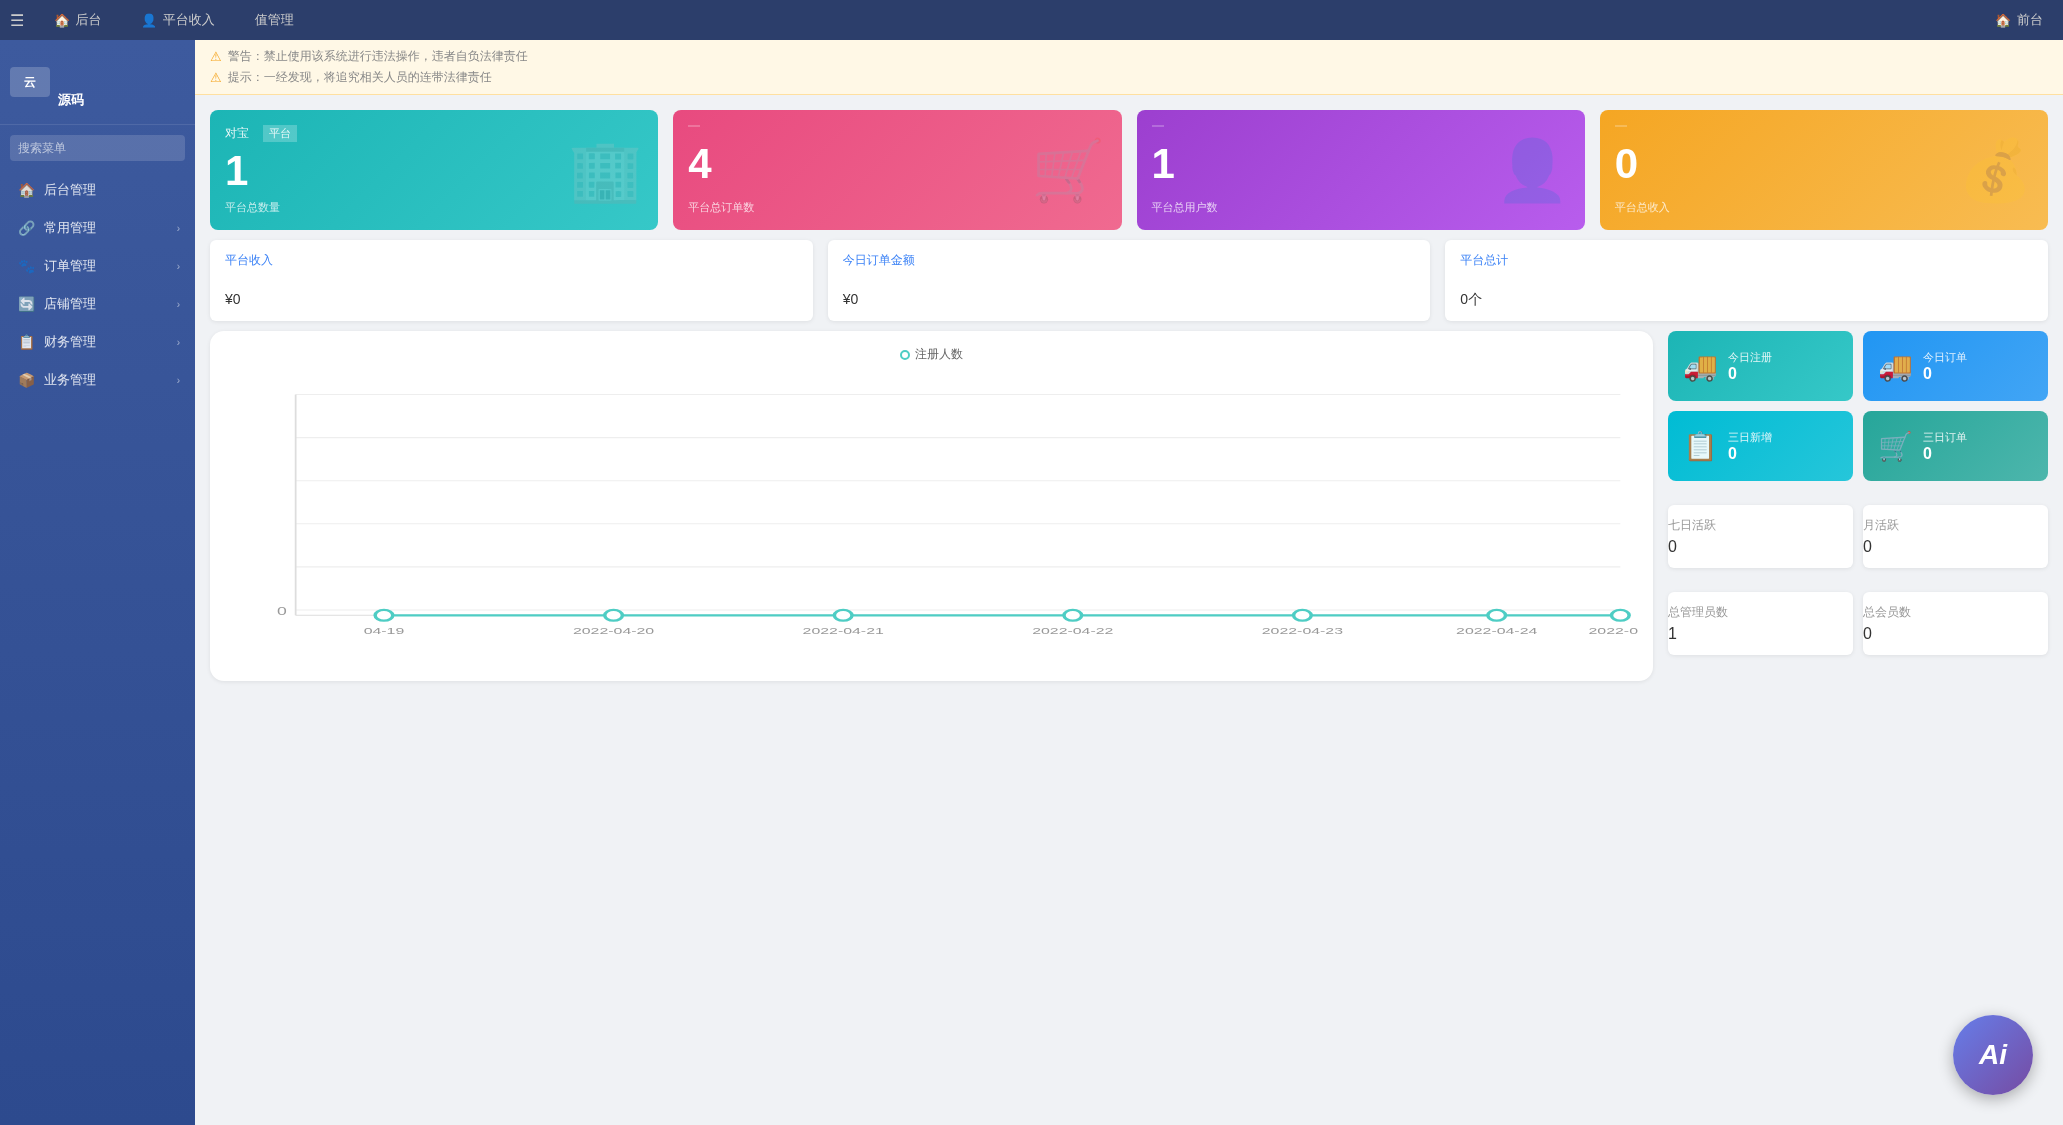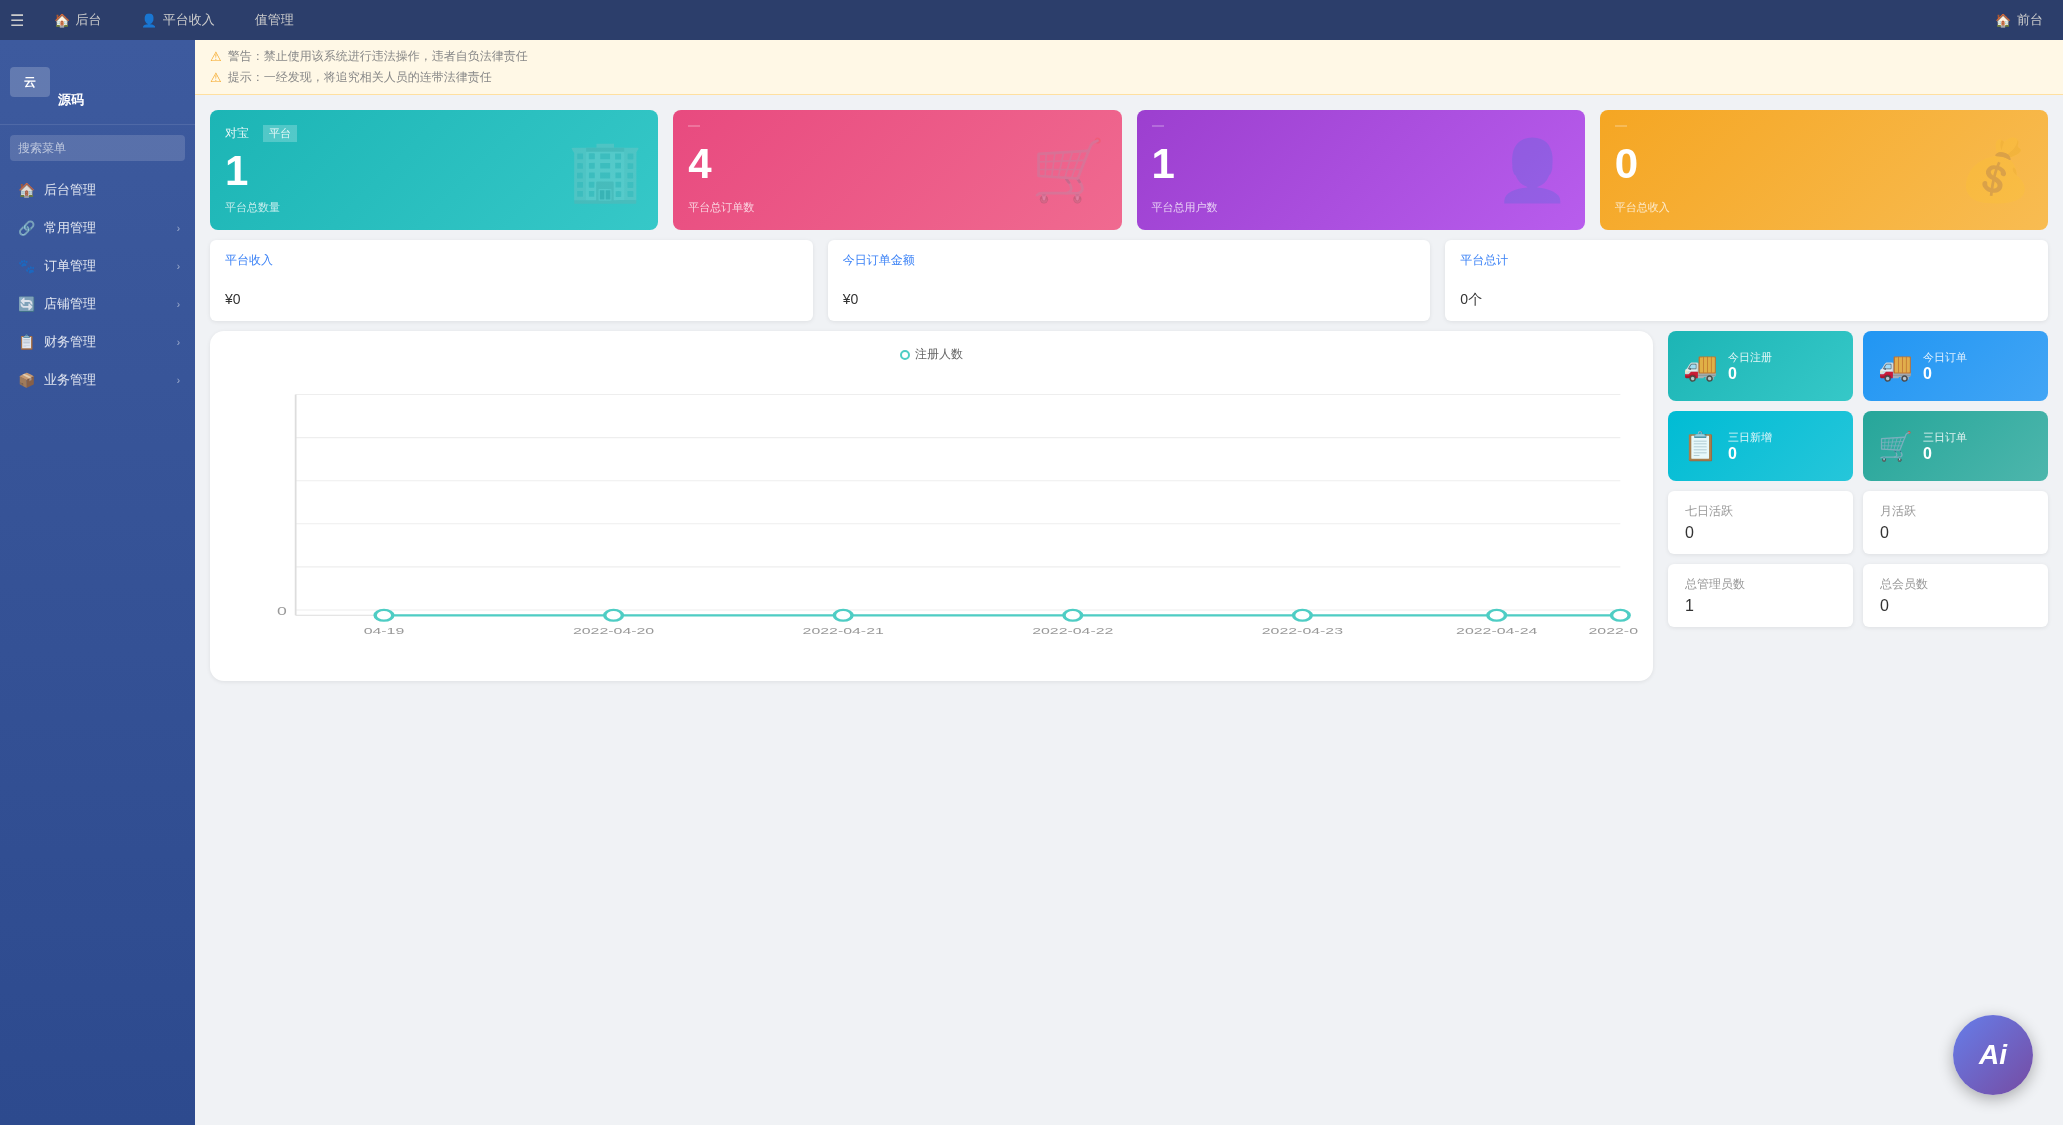--- a/index.html
+++ b/index.html
@@ -296,22 +296,23 @@
     .mini-green { background: linear-gradient(135deg, #26a69a, #4db6ac); }
 
     .plain-stat-row {
       display: flex;
       gap: 10px;
     }
     .plain-stat {
       flex: 1;
       background: #fff;
       border-radius: 6px;
-      padding: 12px 17px;
+      padding: 12px 0;
       box-shadow: 0 1px 4px rgba(0,0,0,0.08);
+      margin-top: 14px;
     }
     .plain-stat .plain-title { font-size: 12px; color: #999; margin-bottom: 4px; }
     .plain-stat .plain-value { font-size: 16px; color: #333; font-weight: 500; }
 
     
     .ai-badge {
       position: fixed;
       bottom: 30px;
       right: 30px;
       width: 80px;

